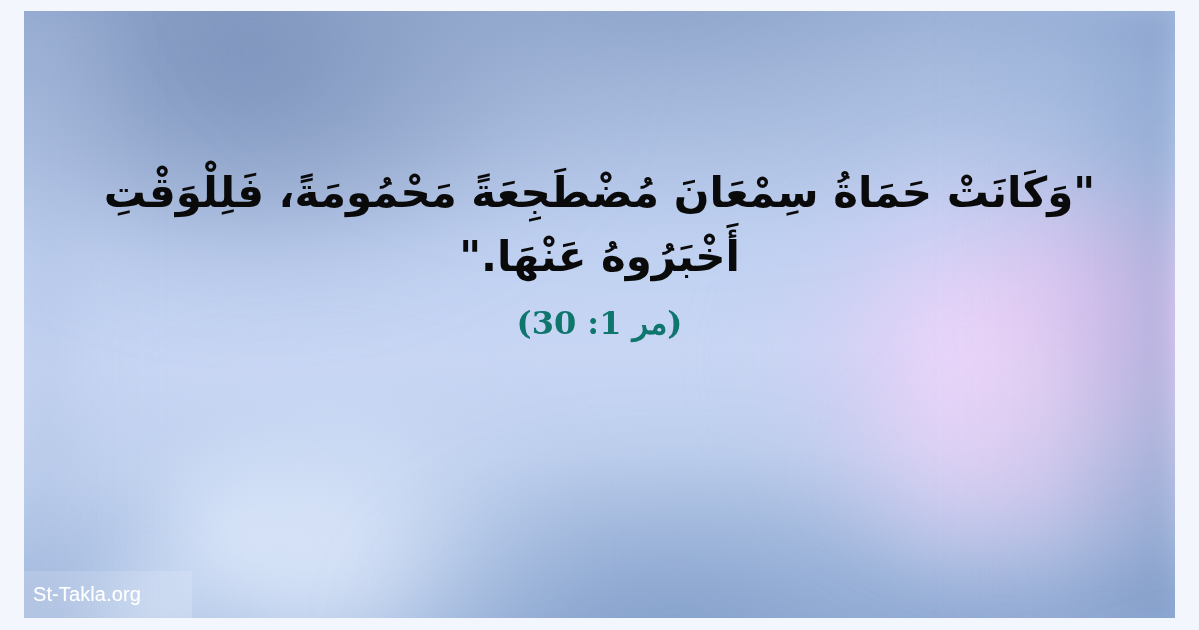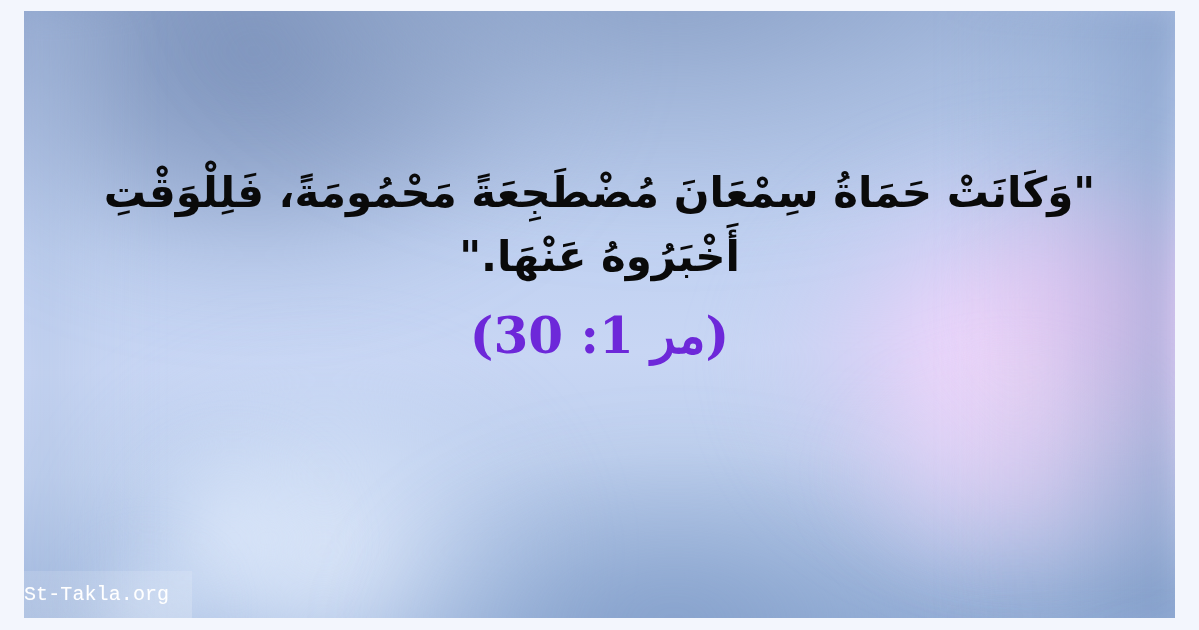--- a/index.html
+++ b/index.html
@@ -210,24 +210,24 @@
     line-height: 1.52;
     letter-spacing: 0px;
     direction: rtl;
     unicode-bidi: isolate;
     text-align: center;
   }
 
   #verse-ref {
     margin: 14px auto 0 auto;
     width: 1060px;
-    color: #6d28d9;
+    color: #0f766e;
     font-family: "DejaVu Serif", "Liberation Serif", serif;
     font-weight: 700;
-    font-size: 50px;
+    font-size: 32px;
     line-height: 1.3;
     direction: rtl;
     unicode-bidi: isolate;
     text-align: center;
   }
 
   
   #watermark {
     position: absolute;
     left: 24px;
@@ -235,22 +235,23 @@
     width: 168px;
     height: 47px;
     background: linear-gradient(180deg,
         rgba(255,255,255,0.13) 0%,
         rgba(255,255,255,0.20) 100%);
     display: flex;
     align-items: center;
   }
 
   #watermark-text {
+    padding-left: 9px;
     color: #ffffff;
-    font-family: Liberation Mono, monospace;
+    font-family: Liberation Sans, sans-serif;
     font-weight: 400;
     font-size: 20px;
     letter-spacing: 0.1px;
     white-space: nowrap;
     text-shadow: 0 0 1px rgba(255,255,255,0.35);
   }
 </style>
 </head>
 <body>
 

